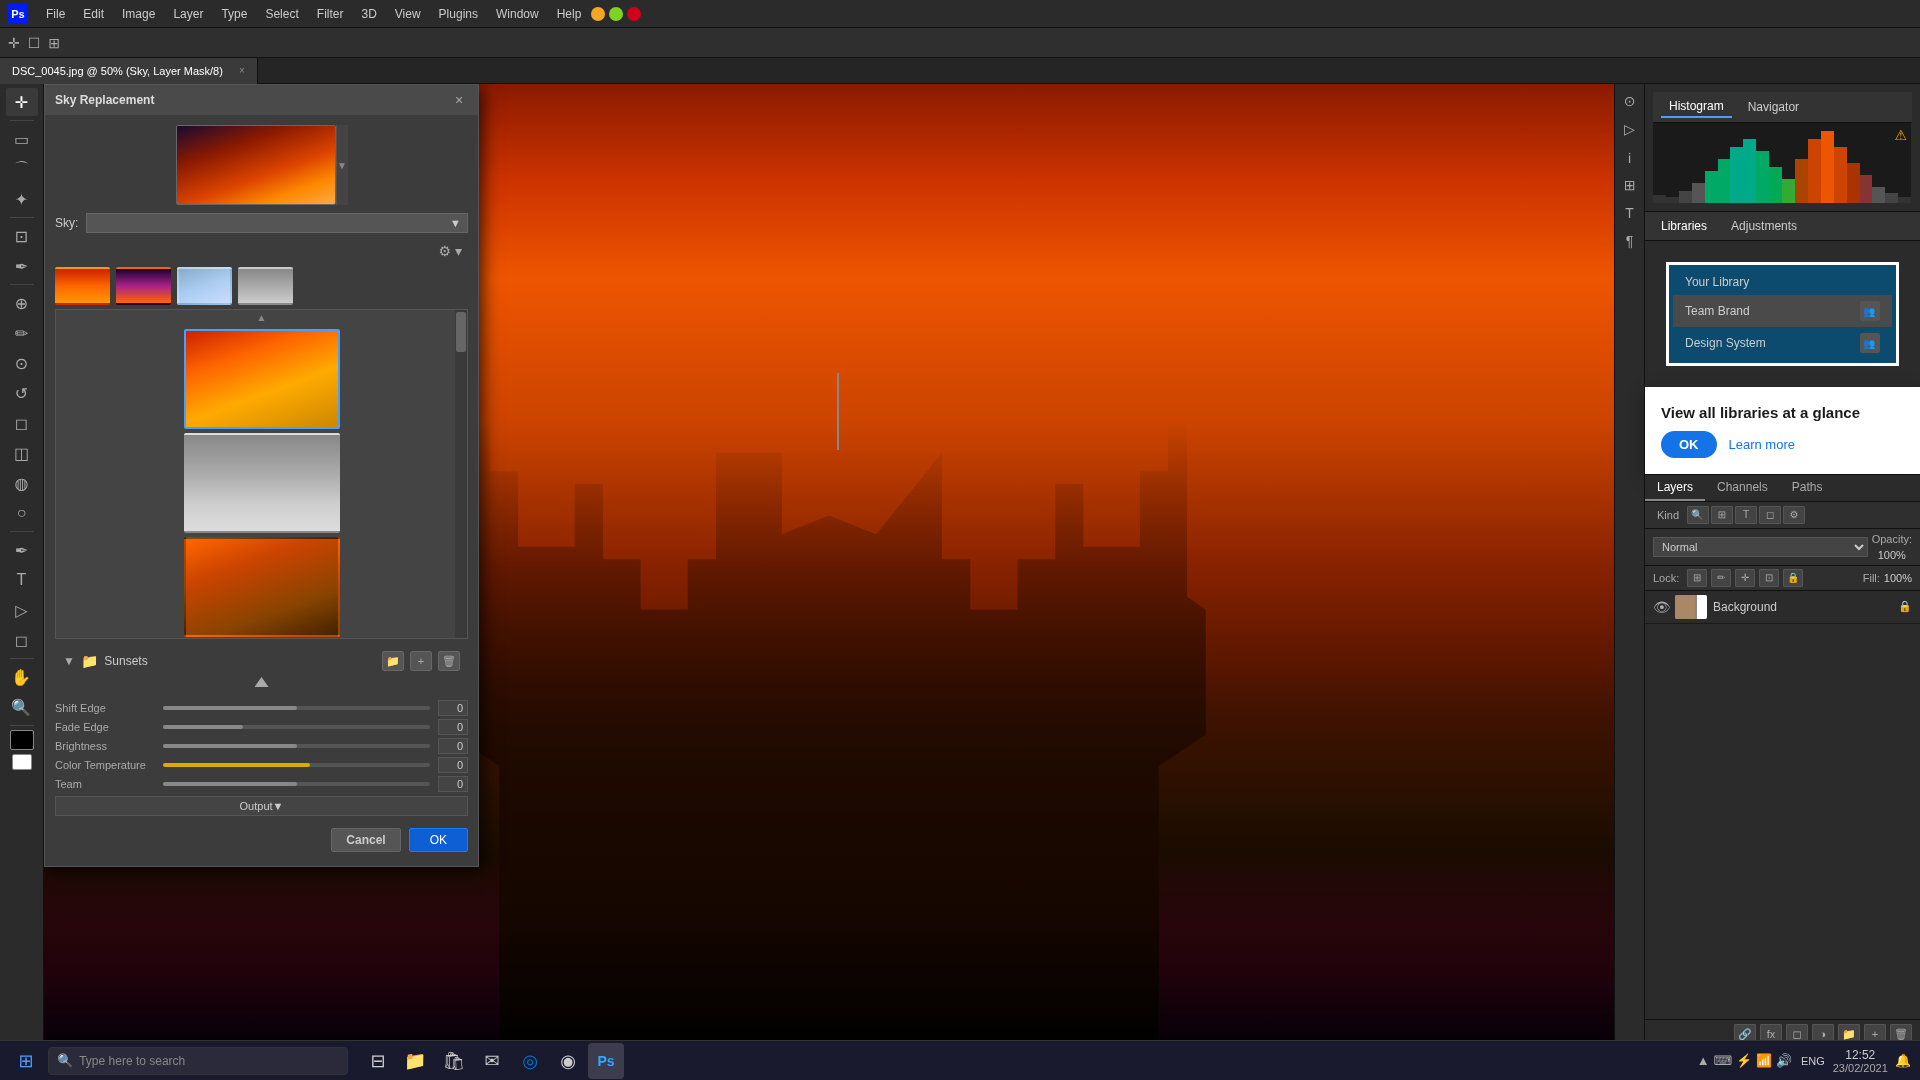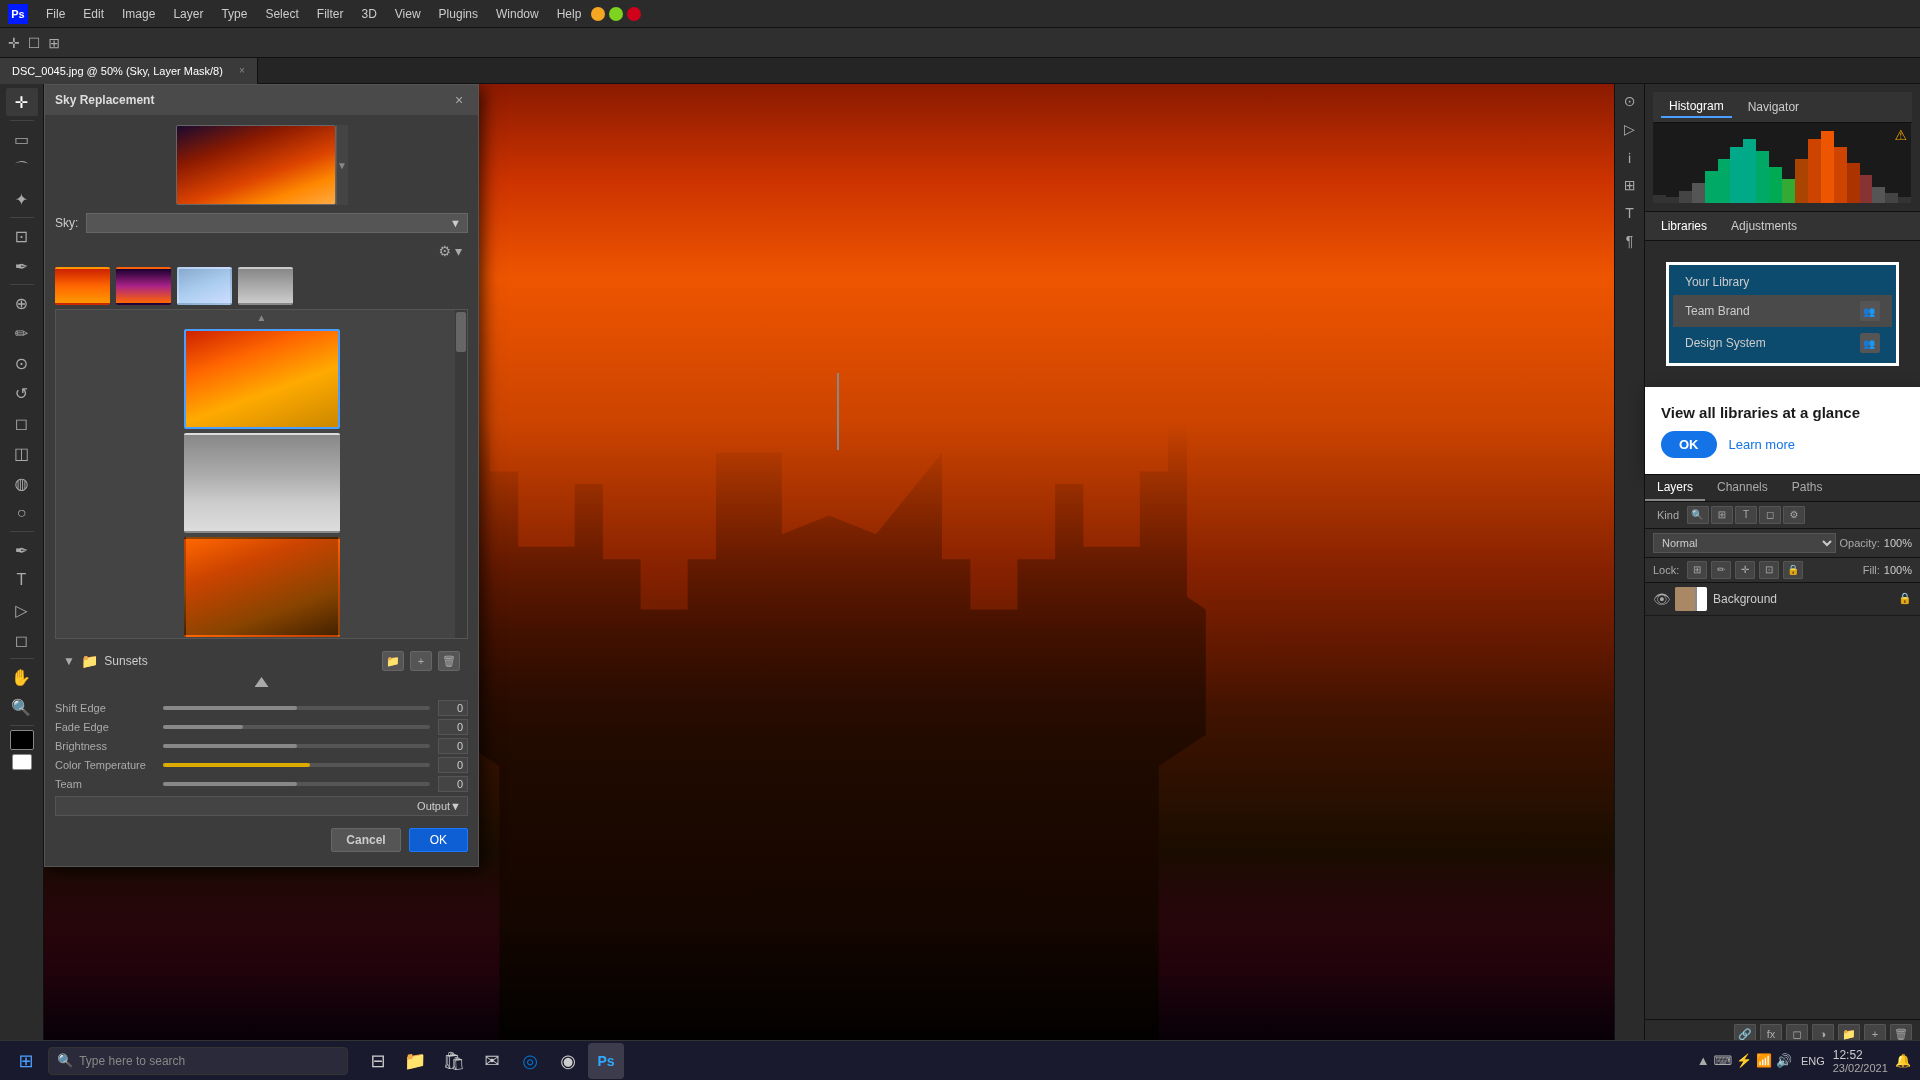--- a/index.html
+++ b/index.html
@@ -107,21 +107,21 @@
     #layers-panel { flex: 1; display: flex; flex-direction: column; }
     .layers-tabs { display: flex; background: #2b2b2b; border-bottom: 1px solid #111; }
     .layers-tab { padding: 5px 12px; color: #aaa; cursor: pointer; font-size: 12px; }
     .layers-tab.active { color: #fff; border-bottom: 2px solid #888; }
     .layers-toolbar { display: flex; align-items: center; gap: 4px; padding: 4px 8px; background: #2f2f2f; border-bottom: 1px solid #111; }
     .layers-toolbar-item { padding: 2px 4px; color: #aaa; font-size: 11px; display: flex; align-items: center; gap: 3px; cursor: pointer; }
     .kind-filter { display: flex; gap: 2px; }
     .kind-btn { width: 22px; height: 18px; background: #444; border: 1px solid #555; display: flex; align-items: center; justify-content: center; color: #aaa; cursor: pointer; font-size: 10px; border-radius: 1px; }
     .layers-blend { display: flex; align-items: center; gap: 4px; padding: 4px 8px; background: #2f2f2f; border-bottom: 1px solid #111; }
     .blend-select { background: #444; border: 1px solid #555; color: #ccc; font-size: 11px; padding: 2px 4px; flex: 1; }
-    .opacity-group { display: flex; align-items: center; gap: 4px; }
+    .opacity-group { display: flex; align-items: center; gap: 4px; flex-direction: column; }
     .opacity-label { color: #aaa; font-size: 11px; }
     .opacity-val { color: #ccc; font-size: 11px; }
     .layers-lock-row { display: flex; align-items: center; gap: 4px; padding: 3px 8px; background: #2f2f2f; border-bottom: 1px solid #111; }
     .lock-label { color: #aaa; font-size: 11px; margin-right: 4px; }
     .lock-btn { width: 20px; height: 18px; background: #444; border: 1px solid #555; display: flex; align-items: center; justify-content: center; color: #aaa; cursor: pointer; font-size: 10px; border-radius: 1px; }
     .fill-group { display: flex; align-items: center; gap: 4px; margin-left: auto; }
     .fill-label { color: #aaa; font-size: 11px; }
     .fill-val { color: #ccc; font-size: 11px; }
     .layer-item { display: flex; align-items: center; gap: 6px; padding: 4px 8px; background: #2b2b2b; border-bottom: 1px solid #1a1a1a; cursor: pointer; }
     .layer-eye { color: #aaa; font-size: 14px; width: 16px; cursor: pointer; }
@@ -143,21 +143,21 @@
     .win-logo { color: #4a9eff; font-size: 18px; }
     .taskbar-search { display: flex; align-items: center; background: #2a2a3a; border: 1px solid #333; border-radius: 4px; height: 28px; padding: 0 8px; gap: 6px; min-width: 300px; cursor: pointer; }
     .taskbar-search-icon { color: #888; font-size: 13px; }
     .taskbar-search-text { color: #888; font-size: 12px; }
     .taskbar-items { display: flex; gap: 2px; margin-left: 8px; }
     .taskbar-item { width: 36px; height: 36px; display: flex; align-items: center; justify-content: center; cursor: pointer; border-radius: 4px; }
     .taskbar-item.active { background: rgba(255,255,255,0.15); }
     .taskbar-icon { font-size: 18px; }
     .taskbar-right { margin-left: auto; display: flex; align-items: center; gap: 8px; }
     .taskbar-right-item { color: #ccc; font-size: 11px; cursor: pointer; }
-    .taskbar-clock { text-align: left; }
+    .taskbar-clock { text-align: center; }
     .taskbar-time { font-size: 12px; color: #ccc; }
     .taskbar-date { font-size: 11px; color: #aaa; }
     .tray-icons { display: flex; align-items: center; gap: 4px; }
     .tray-icon { color: #aaa; font-size: 13px; cursor: pointer; }
 
     
     #right-icons { display: flex; flex-direction: column; align-items: center; background: #2b2b2b; border-left: 1px solid #111; width: 30px; padding: 4px 0; gap: 2px; }
     #right-icons .r-icon { width: 26px; height: 26px; display: flex; align-items: center; justify-content: center; color: #aaa; cursor: pointer; font-size: 14px; border-radius: 2px; }
 
     
@@ -361,21 +361,21 @@
           </div>
           <div class="slider-row">
             <span class="slider-label">Team</span>
             <div class="slider-track">
               <div class="slider-fill" style="width:50%;"></div>
             </div>
             <span class="slider-value">0</span>
           </div>
 
           <div style="margin-top:4px;">
-            <div style="background:#444;border:1px solid #555;color:#ccc;font-size:11px;padding:3px 6px;display:flex;justify-content:flex-end;">
+            <div style="background:#444;border:1px solid #555;color:#ccc;font-size:11px;padding:3px 6px;display:flex;justify-content:center;">
               <span>Output</span>
               <span>▼</span>
             </div>
           </div>
         </div>
 
         <div class="sky-buttons">
           <button class="btn-cancel">Cancel</button>
           <button class="btn-ok">OK</button>
         </div>

